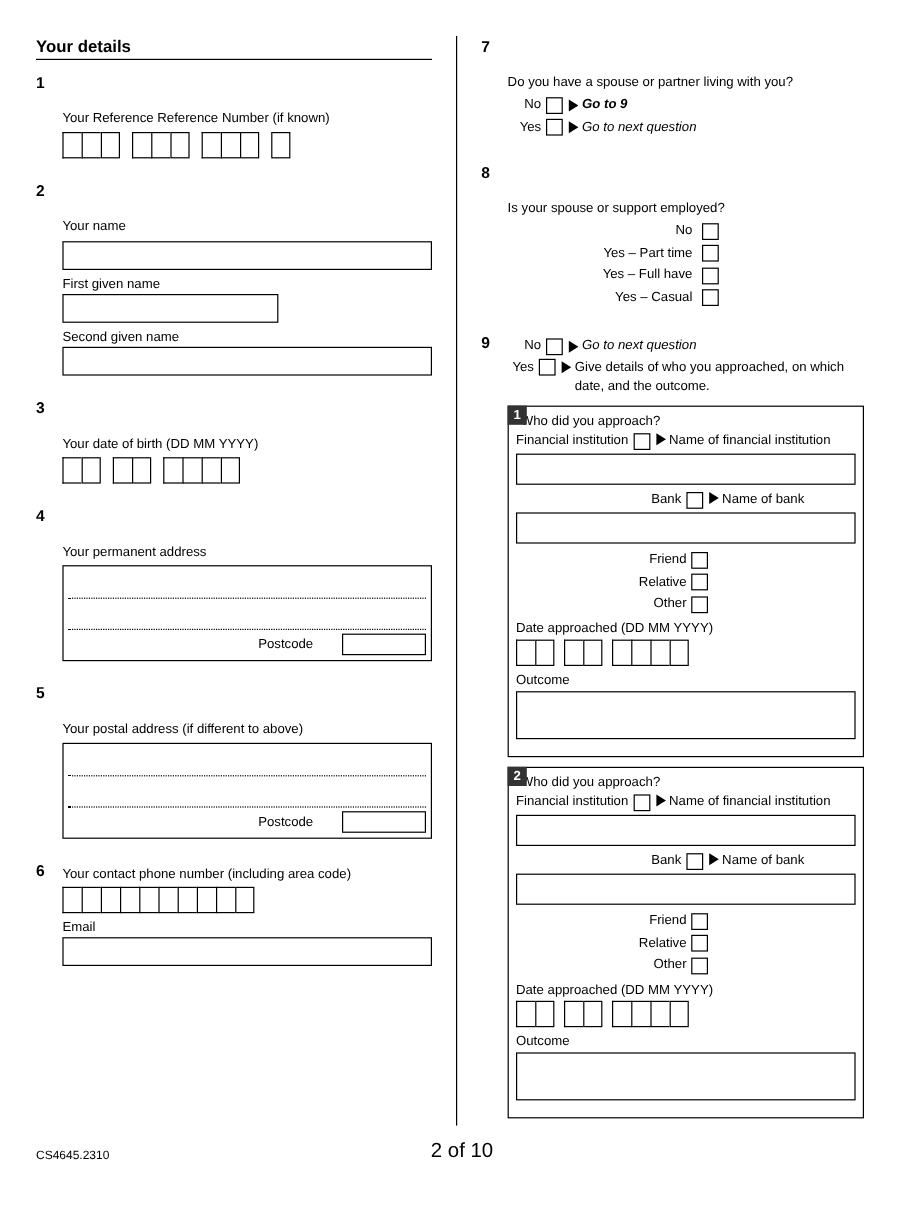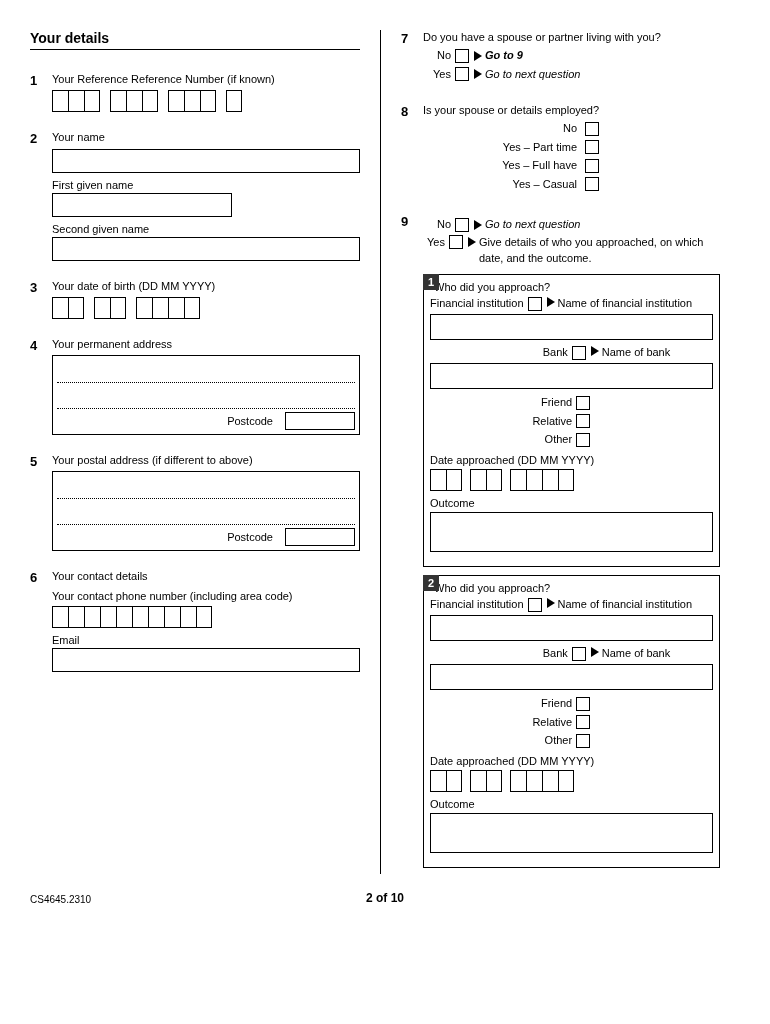--- a/index.html
+++ b/index.html
@@ -28,40 +28,41 @@
   .col-right {
     width: 340px;
     padding-left: 20px;
     border-left: 1px solid #000;
   }
   .section-title {
     font-size: 14px;
     font-weight: bold;
     border-bottom: 1.5px solid #000;
     padding-bottom: 3px;
-    margin-bottom: 22px;
+    margin-bottom: 10px;
   }
   .question {
     display: flex;
     margin-bottom: 18px;
     align-items: flex-start;
   }
   .qnum {
     font-weight: bold;
     font-size: 13px;
     width: 22px;
     flex-shrink: 0;
     padding-top: 1px;
   }
   .qbody {
     flex: 1;
   }
   .qtext {
     margin-bottom: 4px;
     line-height: 1.3;
+    margin-top: 32px;
   }
   .label {
     margin-top: 6px;
     margin-bottom: 2px;
   }
   
   .seg-row {
     display: flex;
     gap: 10px;
     margin-top: 4px;
@@ -106,21 +107,21 @@
     border-top: 1px dotted #000;
   }
   .addr-dot1 { top: 26px; }
   .addr-dot2 { top: 52px; }
   .addr-postcode {
     position: absolute;
     right: 4px;
     bottom: 4px;
     display: flex;
     align-items: center;
-    gap: 12px;
+    gap: 24px;
   }
   .pc-box {
     border: 1px solid #000;
     width: 70px;
     height: 18px;
     background: #fff;
   }
   
   .check-line {
     display: flex;
@@ -234,22 +235,22 @@
     display: flex;
     justify-content: space-between;
     align-items: flex-end;
     margin-top: 20px;
     font-size: 10px;
   }
   .footer-mid {
     position: absolute;
     left: 50%;
     transform: translateX(-50%);
-    font-weight: bold;
-    font-size: 12px;
+    font-weight: normal;
+    font-size: 17px;
   }
 </style>
 </head>
 <body>
 
 <div class="page">
   <div class="columns">
 
     <div class="col-left">
       <div class="section-title">Your details</div>
@@ -342,21 +343,20 @@
               <span>Postcode</span>
               <div class="pc-box"></div>
             </div>
           </div>
         </div>
       </div>
 
       <div class="question">
         <div class="qnum">6</div>
         <div class="qbody">
-          <div class="qtext">Your contact details</div>
           <div class="label">Your contact phone number (including area code)</div>
           <div class="seg-row">
             <div class="seg-group">
               <div class="seg-cell"></div>
                 <div class="seg-cell"></div>
                 <div class="seg-cell"></div>
                 <div class="seg-cell"></div>
                 <div class="seg-cell"></div>
                 <div class="seg-cell"></div>
                 <div class="seg-cell"></div>
@@ -390,21 +390,21 @@
               <span class="arrow"></span>
               <span style="font-style:italic">Go to next question</span>
             </div>
           </div>
         </div>
       </div>
 
       <div class="question">
         <div class="qnum">8</div>
         <div class="qbody">
-          <div class="qtext">Is your spouse or details employed?</div>
+          <div class="qtext">Is your spouse or support employed?</div>
           <div class="ralign-block">
             <div class="check-line">
                 <span class="lbl">No</span>
                 <span class="chk"></span>
               </div>
             <div class="check-line">
                 <span class="lbl">Yes – Part time</span>
                 <span class="chk"></span>
               </div>
             <div class="check-line">

